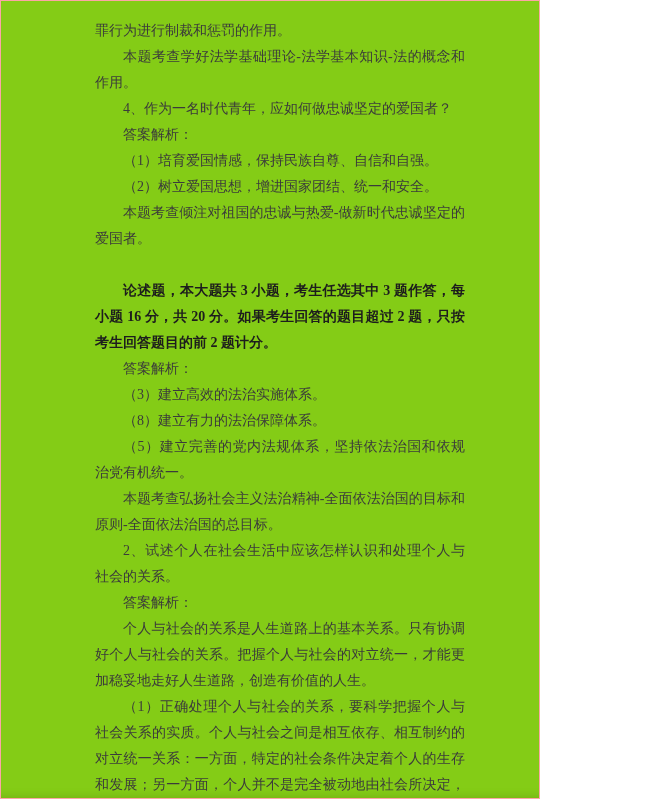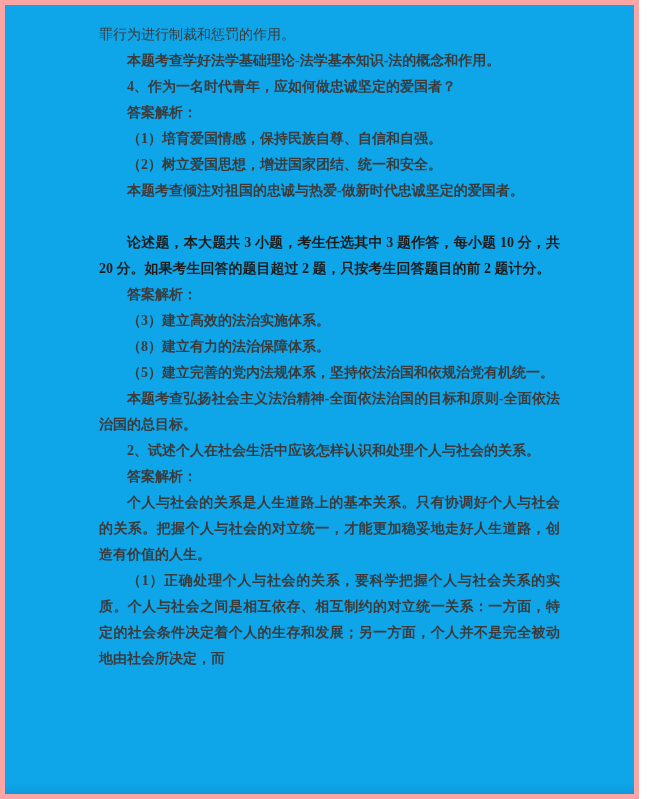--- a/index.html
+++ b/index.html
@@ -2,46 +2,45 @@
 <html><head>
 <meta charset="utf-8">
 <style>
   html, body {
     margin: 0;
     padding: 0;
     background: #ffffff;
   }
   .page {
     position: relative;
-    width: 639px;
+    width: 540px;
     height: 799px;
     box-sizing: border-box;
-    background: #0ea5e9;
-    border: 5px solid #fca5a5;
+    background: #84cc16;
+    border: 1px solid #fca5a5;
     overflow: hidden;
     box-shadow: inset 0 -9px 10px -8px rgba(0,0,0,0.14);
   }
   .content {
     box-sizing: border-box;
     width: 100%;
     height: 100%;
     padding: 17px 74px 0 94px;
     font-family: "Liberation Serif", "DejaVu Serif", serif;
     font-size: 14px;
     line-height: 26px;
     color: #3b3b3b;
     text-align: justify;
   }
   p {
     margin: 0;
     padding: 0;
   }
   .ind {
     text-indent: 2em;
-    font-weight: bold;
   }
   .bold {
     font-weight: bold;
     color: #1d1d1d;
   }
   .spacer {
     height: 26px;
   }
 </style>
 </head>
@@ -58,21 +57,21 @@
 
     <p class="ind">答案解析：</p>
 
     <p class="ind">（1）培育爱国情感，保持民族自尊、自信和自强。</p>
     <p class="ind">（2）树立爱国思想，增进国家团结、统一和安全。</p>
 
     <p class="ind">本题考查倾注对祖国的忠诚与热爱-做新时代忠诚坚定的爱国者。</p>
 
     <div class="spacer"></div>
 
-    <p class="ind bold">论述题，本大题共 3 小题，考生任选其中 3 题作答，每小题 10 分，共 20 分。如果考生回答的题目超过 2 题，只按考生回答题目的前 2 题计分。</p>
+    <p class="ind bold">论述题，本大题共 3 小题，考生任选其中 3 题作答，每小题 16 分，共 20 分。如果考生回答的题目超过 2 题，只按考生回答题目的前 2 题计分。</p>
 
 
     <p class="ind">答案解析：</p>
 
     <p class="ind">（3）建立高效的法治实施体系。</p>
     <p class="ind">（8）建立有力的法治保障体系。</p>
     <p class="ind">（5）建立完善的党内法规体系，坚持依法治国和依规治党有机统一。</p>
 
     <p class="ind">本题考查弘扬社会主义法治精神-全面依法治国的目标和原则-全面依法治国的总目标。</p>
 

